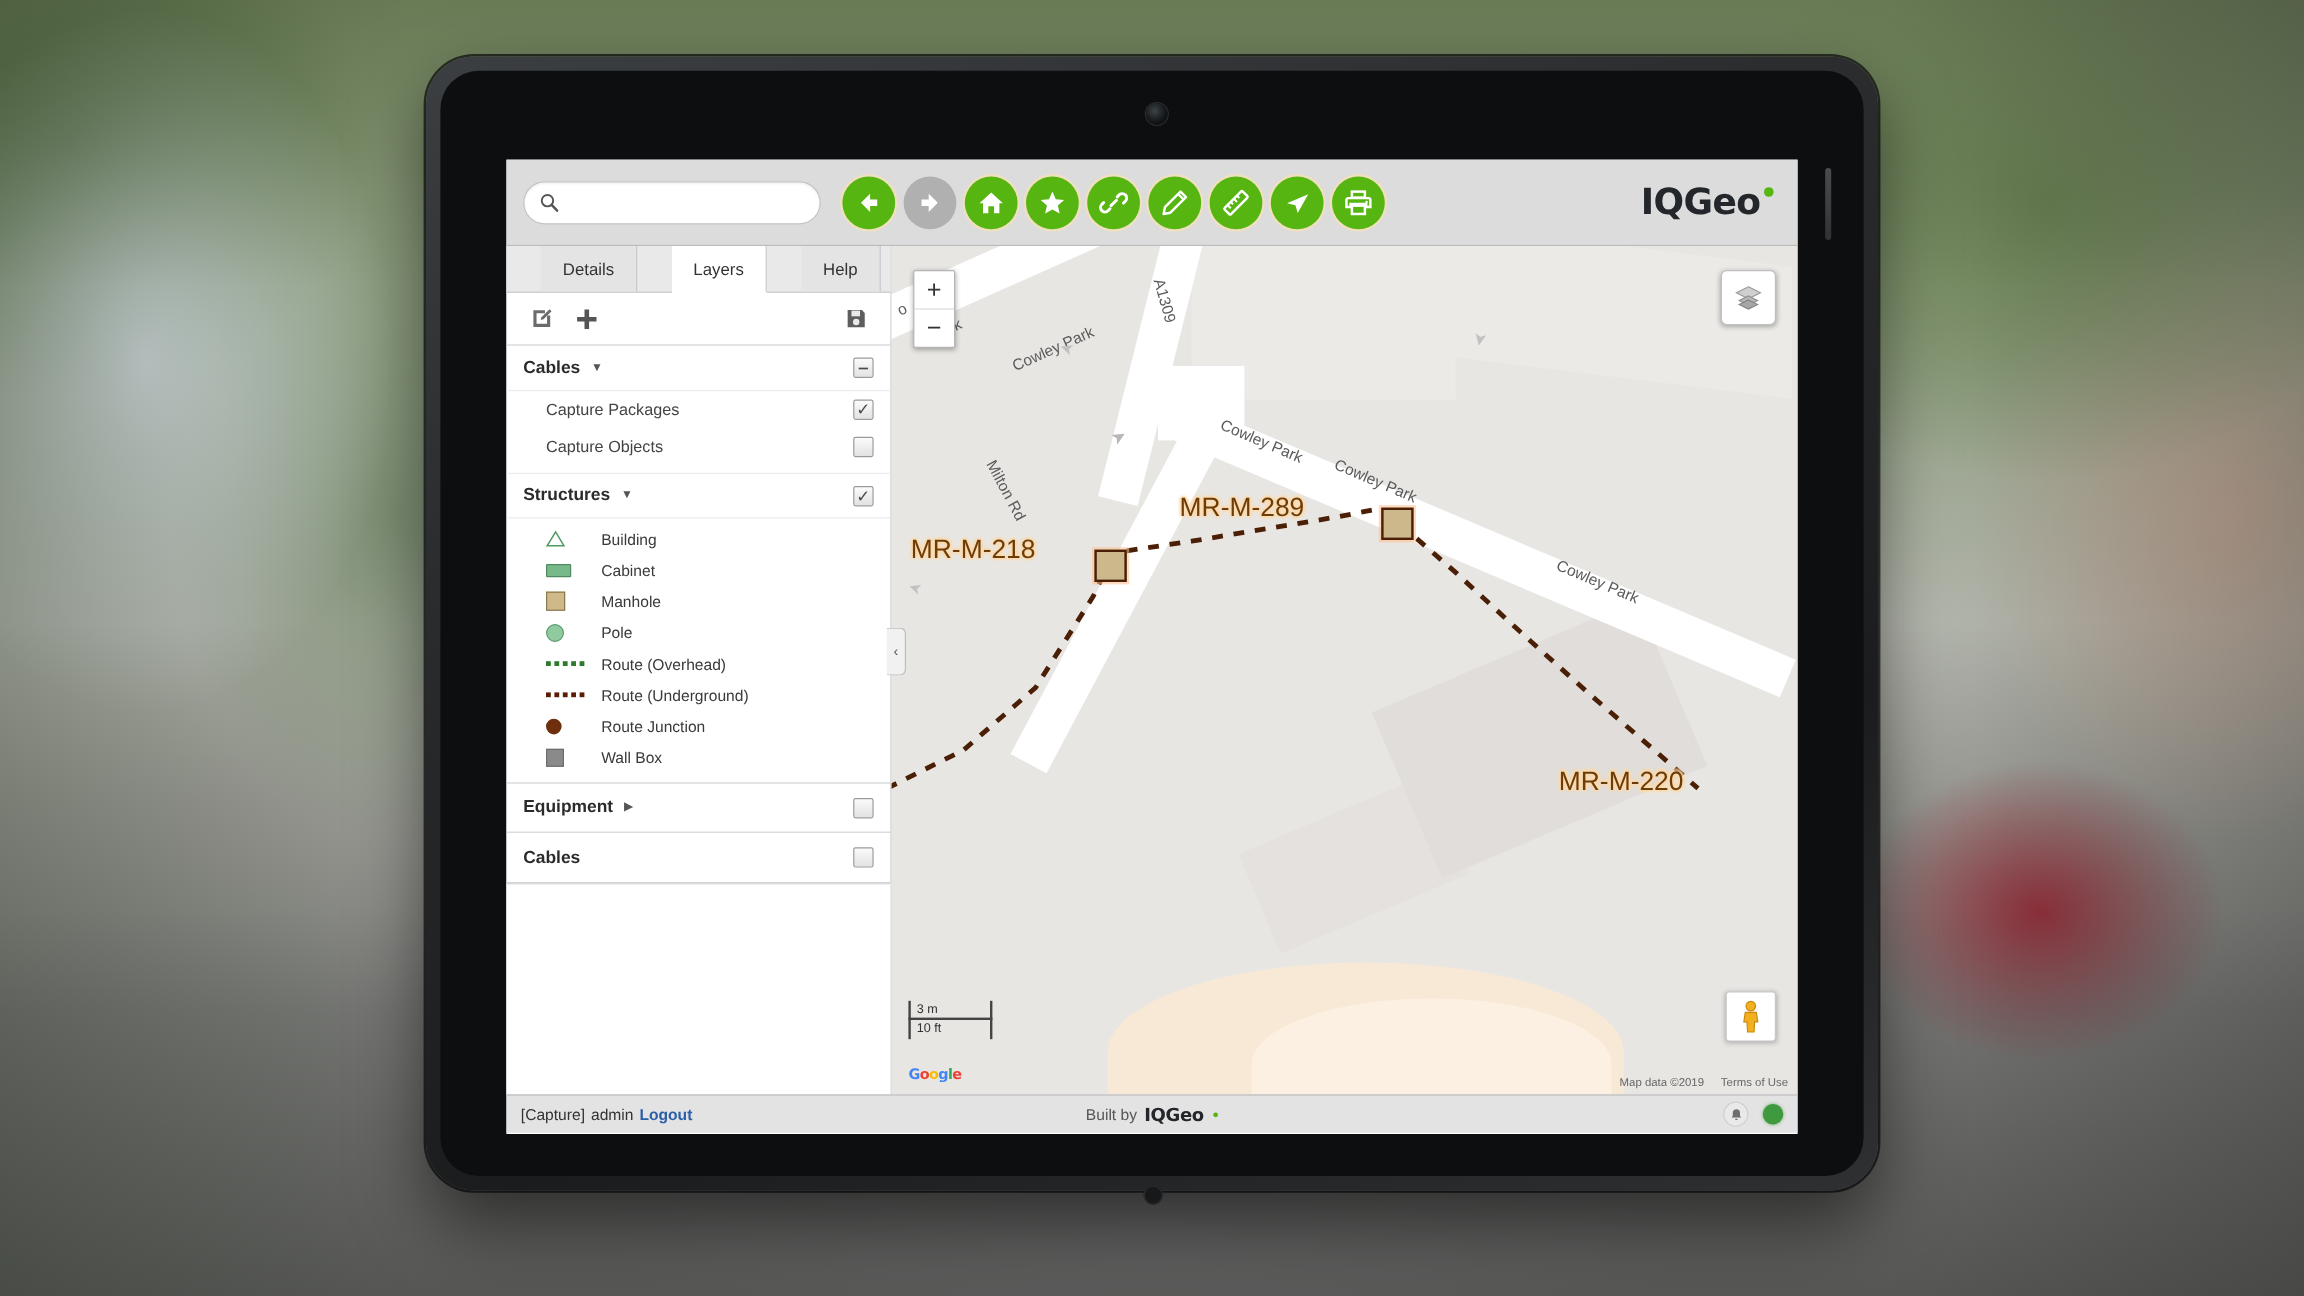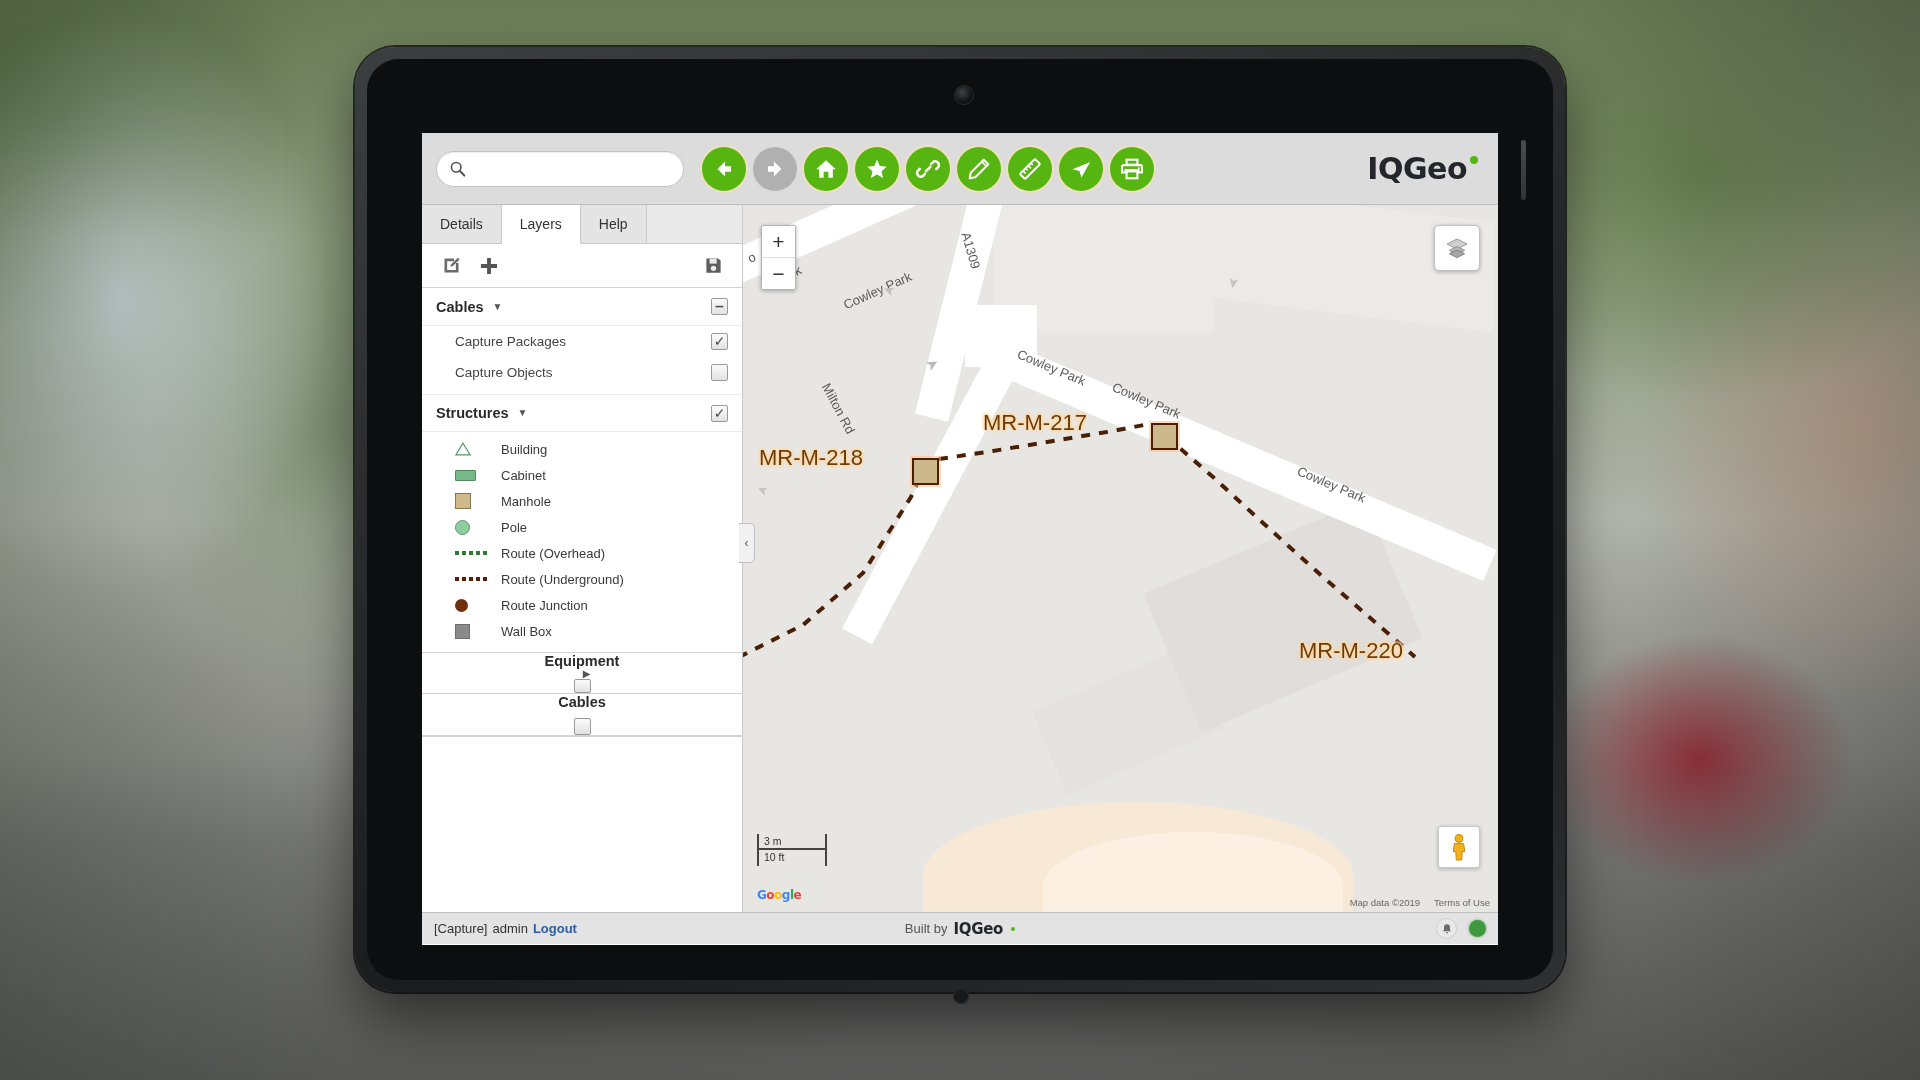--- a/index.html
+++ b/index.html
@@ -92,35 +92,35 @@
   #brand-dot{width:8px;height:8px;border-radius:50%;background:#56b510;margin-left:3px;margin-top:2px;}
 
   
   #app-body{display:flex;height:707px;}
 
   
   #left-panel{width:320px;background:#fff;border-right:1px solid #c9c9c9;position:relative;display:flex;flex-direction:column;}
   #tabs{display:flex;height:38px;background:#e9e9e9;border-bottom:1px solid #c9c9c9;}
   .tab{
     padding:0 18px;height:38px;display:flex;align-items:center;font-size:14px;color:#333;
-    background:#e4e4e4;border-right:1px solid #c9c9c9;cursor:pointer;
+    background:#e4e4e4;border-right:1px solid #c9c9c9;cursor:pointer;margin-left:29px;
   }
   .tab.active{background:#fff;border-bottom:1px solid #fff;margin-bottom:-1px;font-weight:normal;}
   #panel-toolbar{
     height:44px;border-bottom:1px solid #d3d3d3;display:flex;align-items:center;
     padding:0 14px;box-sizing:border-box;
   }
   .ptool{cursor:pointer;display:flex;align-items:center;justify-content:center;width:30px;height:30px;}
   #panel-toolbar .spacer{flex:1;}
 
   .grp-header{
     display:flex;align-items:center;padding:0 14px;height:38px;box-sizing:border-box;
     border-bottom:1px solid #ececec;
   }
-  .grp-header.boxed{border-top:1px solid #d3d3d3;border-bottom:1px solid #d3d3d3;flex-direction:column;}
+  .grp-header.boxed{border-top:1px solid #d3d3d3;border-bottom:1px solid #d3d3d3;}
   .grp-title{font-size:14.5px;font-weight:bold;color:#2b2b2b;}
   .caret{margin-left:9px;font-size:10px;color:#555;line-height:1;}
   .grp-header .spacer{flex:1;}
 
   .chk{
     width:17px;height:17px;border:1px solid #9a9a9a;border-radius:2px;
     background:linear-gradient(180deg,#fbfbfb,#e2e2e2);
     display:flex;align-items:center;justify-content:center;cursor:pointer;
     font-size:13px;color:#4a4a4a;box-sizing:border-box;
   }
@@ -518,21 +518,21 @@
 
         <div style="position:absolute;left:183px;top:150px;color:#b8b8b8;font-size:15px;transform:rotate(-30deg);">➤</div>
         <div style="position:absolute;left:140px;top:78px;color:#c2c2c2;font-size:14px;transform:rotate(200deg);">➤</div>
         <div style="position:absolute;left:485px;top:70px;color:#c2c2c2;font-size:14px;transform:rotate(100deg);">➤</div>
         <div style="position:absolute;left:14px;top:278px;color:#c2c2c2;font-size:13px;transform:rotate(200deg);">➤</div>
 
         <div class="mh" style="left:169px;top:253px;"></div>
         <div class="mh-label" style="left:16px;top:240px;">MR-M-218</div>
 
         <div class="mh" style="left:408px;top:218px;"></div>
-        <div class="mh-label" style="left:240px;top:205px;">MR-M-217</div>
+        <div class="mh-label" style="left:240px;top:205px;">MR-M-289</div>
 
         <div class="mh-label" style="left:512px;top:433px;padding-left:44px;">MR-M-220</div>
       </div>
 
       <div id="zoom-ctrl">
         <div>+</div>
         <div>−</div>
       </div>
 
       <div id="layers-toggle">

